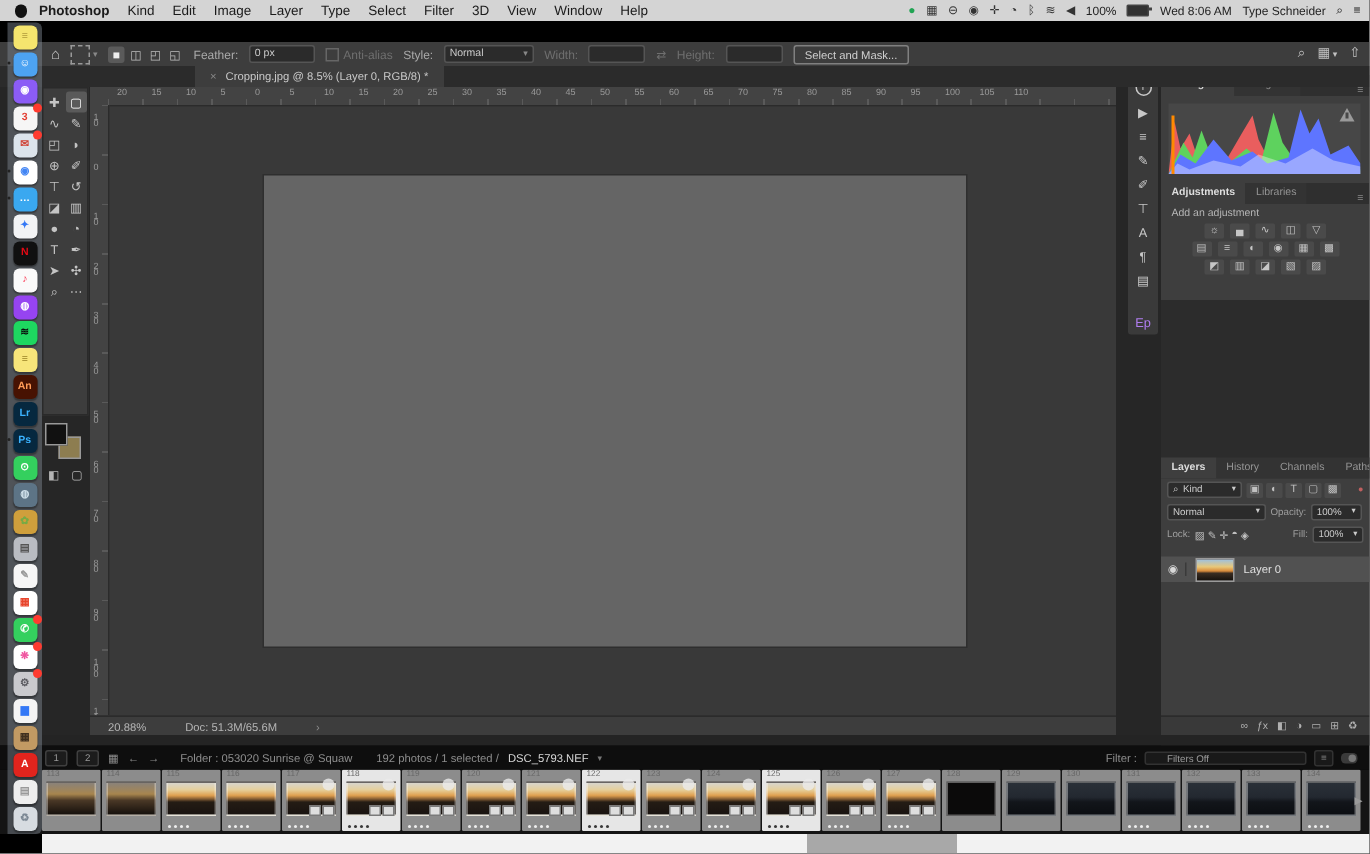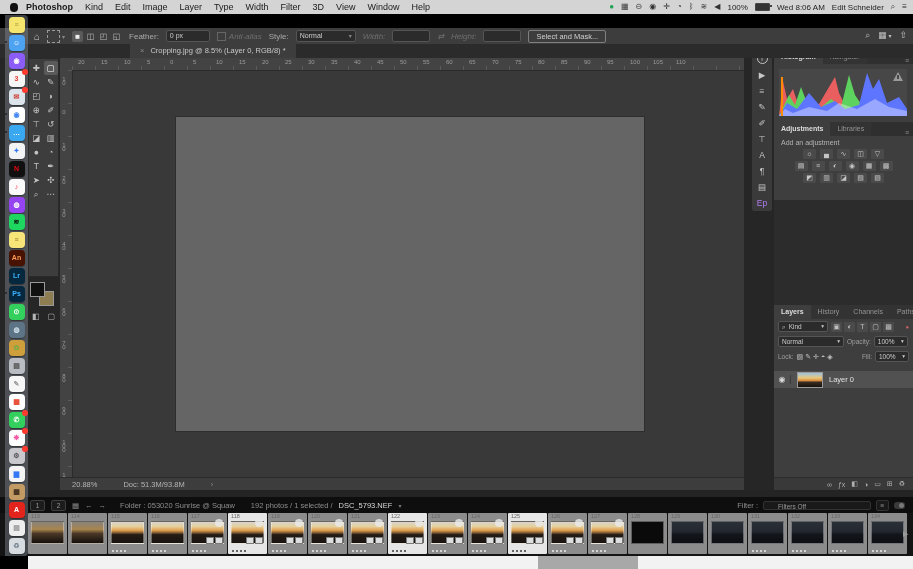--- a/index.html
+++ b/index.html
@@ -21,21 +21,21 @@
   
   .titlebar{left:0;top:14px;width:913px;height:14px;background:#464646;z-index:20;}
   .tl{position:absolute;top:3px;width:8px;height:8px;border-radius:50%;}
   .title-text{width:100%;text-align:center;font-size:8.5px;color:#bdbdbd;line-height:14px;}
   .optionsbar{left:0;top:28px;width:913px;height:16px;background:#3d3d3d;display:flex;align-items:center;
               font-size:8px;color:#aaa;padding-left:34px;box-sizing:border-box;gap:7px;z-index:20;}
   .opt-input{background:#2b2b2b;border:1px solid #555;border-radius:2px;color:#ccc;height:10px;
              font-size:7px;line-height:10px;padding:0 3px;}
   .opt-dd{background:#2b2b2b;border:1px solid #555;border-radius:2px;color:#ccc;height:10px;
           font-size:7px;line-height:10px;padding:0 3px;display:flex;gap:4px;align-items:center;}
-  .dim{color:#6f6f6f;font-style:italic;}
+  .dim{color:#6f6f6f;}
   .mode-btn{width:11px;height:11px;color:#bbb;font-size:8px;line-height:11px;text-align:center;border-radius:2px;}
   .mode-btn.active{background:#5a5a5a;color:#eee;}
   .sm-btn{border:1px solid #808080;border-radius:2px;color:#d0d0d0;font-size:7.5px;padding:1px 7px;}
   .opt-right{position:absolute;right:6px;top:30px;display:flex;gap:8px;color:#c0c0c0;font-size:9px;z-index:21;}
   .tabbar{left:0;top:44px;width:913px;height:14px;background:#2b2b2b;z-index:20;}
   .doc-tab{position:absolute;left:130px;top:0;height:14px;background:#3d3d3d;color:#c9c9c9;font-size:7.5px;
            line-height:14px;padding:0 10px;display:flex;gap:6px;}
   .doc-tab .x{color:#8a8a8a;}
 
   
@@ -150,21 +150,21 @@
 
   <div class="abs menubar">
     <span class="apple"></span>
     <span class="mb-app">Photoshop</span>
     <span id="menus" style="display:flex;">
         <span class="mb-menu">Kind</span>
         <span class="mb-menu">Edit</span>
         <span class="mb-menu">Image</span>
         <span class="mb-menu">Layer</span>
         <span class="mb-menu">Type</span>
-        <span class="mb-menu">Width</span>
+        <span class="mb-menu">Select</span>
         <span class="mb-menu">Filter</span>
         <span class="mb-menu">3D</span>
         <span class="mb-menu">View</span>
         <span class="mb-menu">Window</span>
         <span class="mb-menu">Help</span>
       </span>
     <span class="mb-right">
       <span id="status-icons" style="display:flex;gap:7px;align-items:center;">
           <span class="sicon" style="color: rgb(33, 164, 83);">●</span>
           <span class="sicon" style="color: rgb(51, 51, 51);">▦</span>
@@ -172,21 +172,21 @@
           <span class="sicon" style="color: rgb(51, 51, 51);">◉</span>
           <span class="sicon" style="color: rgb(51, 51, 51);">✛</span>
           <span class="sicon" style="color: rgb(51, 51, 51);">◔</span>
           <span class="sicon" style="color: rgb(51, 51, 51);">ᛒ</span>
           <span class="sicon" style="color: rgb(51, 51, 51);">≋</span>
           <span class="sicon" style="color: rgb(51, 51, 51);">◀</span>
         </span>
       <span>100%</span>
       <span class="battery"></span>
       <span>Wed 8:06 AM</span>
-      <span>Edit Schneider</span>
+      <span>Type Schneider</span>
       <span class="sicon">⌕</span>
       <span class="sicon">≡</span>
     </span>
   </div>
 
 
   <div class="abs optionsbar">
     <span style="color:#c8c8c8;font-size:10px;">⌂</span>
     <span style="display:flex;align-items:center;gap:2px;">
       <span style="width:11px;height:11px;border:1px dashed #999;display:inline-block;"></span>
@@ -306,36 +306,36 @@
         <span style="top: 303px;">80</span>
         <span style="top: 336px;">90</span>
         <span style="top: 369px;">100</span>
         <span style="top: 402px;">110</span>
       </div>
     <div class="abs document"></div>
   </div>
 
   <div class="abs statusbar">
     <span>20.88%</span>
-    <span>Doc: 51.3M/93.8M</span>
+    <span>Doc: 51.3M/65.6M</span>
     <span style="color:#8a8a8a;">›</span>
   </div>
   <div class="abs win-bottom"></div>
 
   <div class="abs collapsed" id="collapsed">
       <span class="cp-icon cp-circle">i</span>
       <span class="cp-icon">▶</span>
       <span class="cp-icon">≡</span>
       <span class="cp-icon">✎</span>
       <span class="cp-icon">✐</span>
       <span class="cp-icon">⊤</span>
       <span class="cp-icon">A</span>
       <span class="cp-icon">¶</span>
       <span class="cp-icon">▤</span>
-      <span class="cp-icon" style="color: rgb(176, 125, 240);">Ep</span>
+      <span class="cp-icon" style="color: rgb(176, 125, 240); margin-top: 12px;">Ep</span>
     </div>
 
   <div class="abs right-rail">
 
     <div class="panel-header" style="top:6px;" id="hist-tabs">
         <span class="ptab active">Histogram</span>
         <span class="ptab">Navigator</span>
         <span class="pmenu">≡</span>
       </div>
     <div class="panel-body" style="top:20px;height:58px;">

